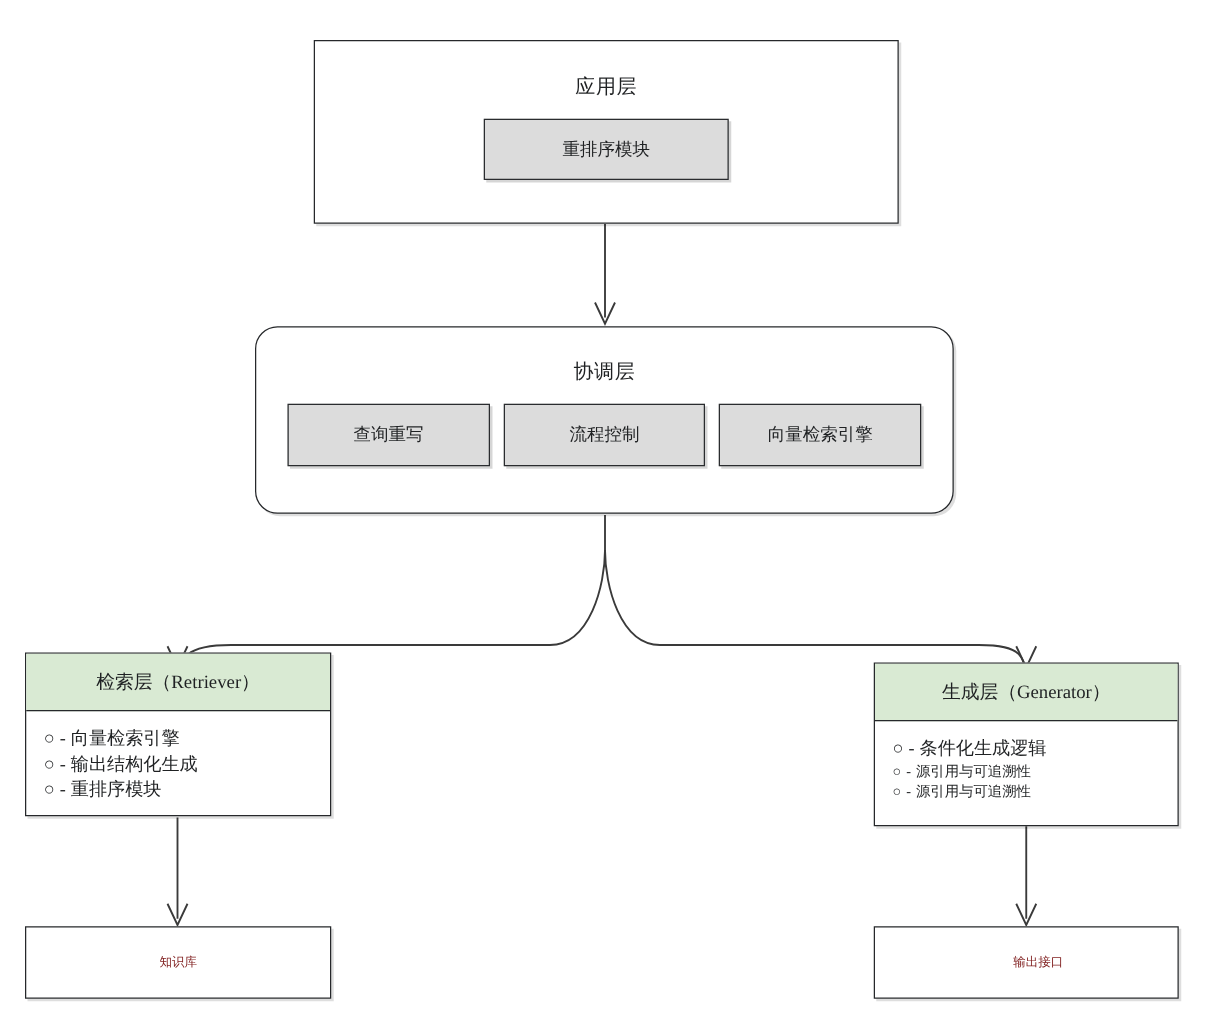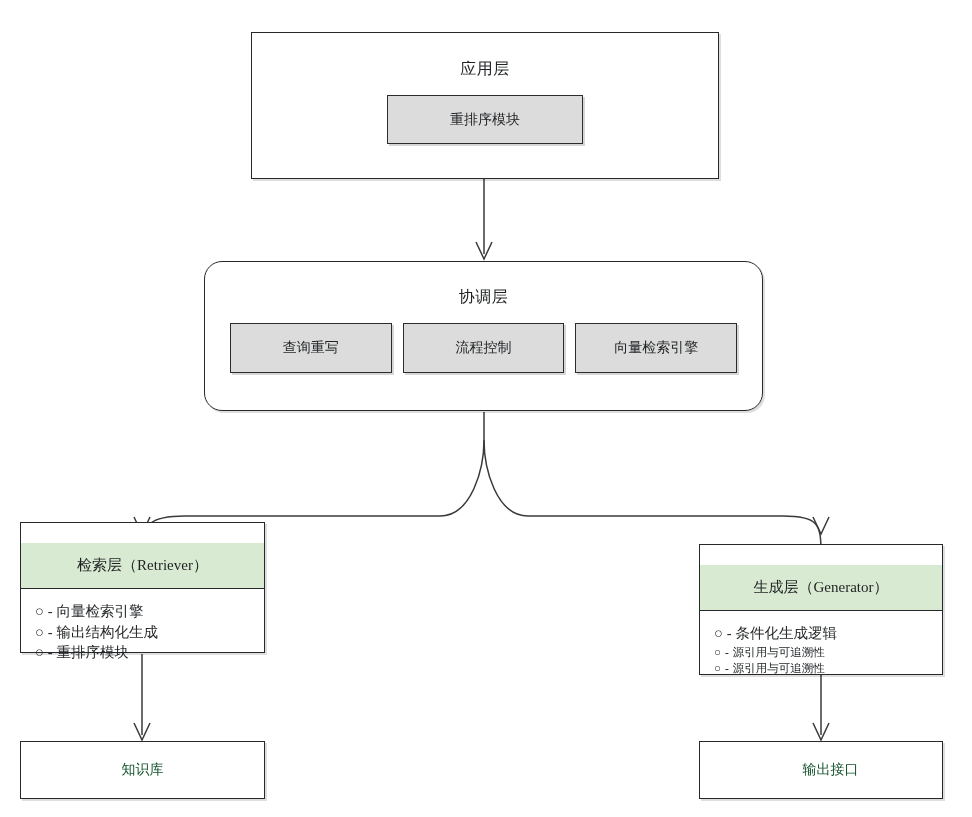--- a/index.html
+++ b/index.html
@@ -102,21 +102,20 @@
   }
   .card-head {
     background: #d9ead3;
     border-bottom: 1.4px solid #26282b;
     height: 45px;
     display: flex;
     align-items: center;
     justify-content: center;
     font-size: 15px;
     color: #1f2123;
-    margin-top: 20px;
   }
   .card-body {
     padding: 12px 0 10px 0;
   }
   .card-body ul {
     list-style: none;
     margin: 0;
     padding: 0;
   }
   .card-body li {
@@ -137,31 +136,31 @@
   li.sz-lg { font-size: 14.5px; }
   li.sz-sm { font-size: 11.5px; }
   #retriever-card {
     left: 20px;
     top: 522px;
     width: 245px;
     height: 131px;
   }
   #generator-card {
     left: 699px;
-    top: 544px;
+    top: 530px;
     width: 244px;
     height: 131px;
   }
   
   .terminal {
     display: flex;
     align-items: center;
     justify-content: center;
-    font-size: 14px;
-    color: #14532d;
+    font-size: 10px;
+    color: #7f1d1d;
   }
   #kb-box {
     left: 20px;
     top: 741px;
     width: 245px;
     height: 58px;
   }
   #out-box {
     left: 699px;
     top: 741px;

